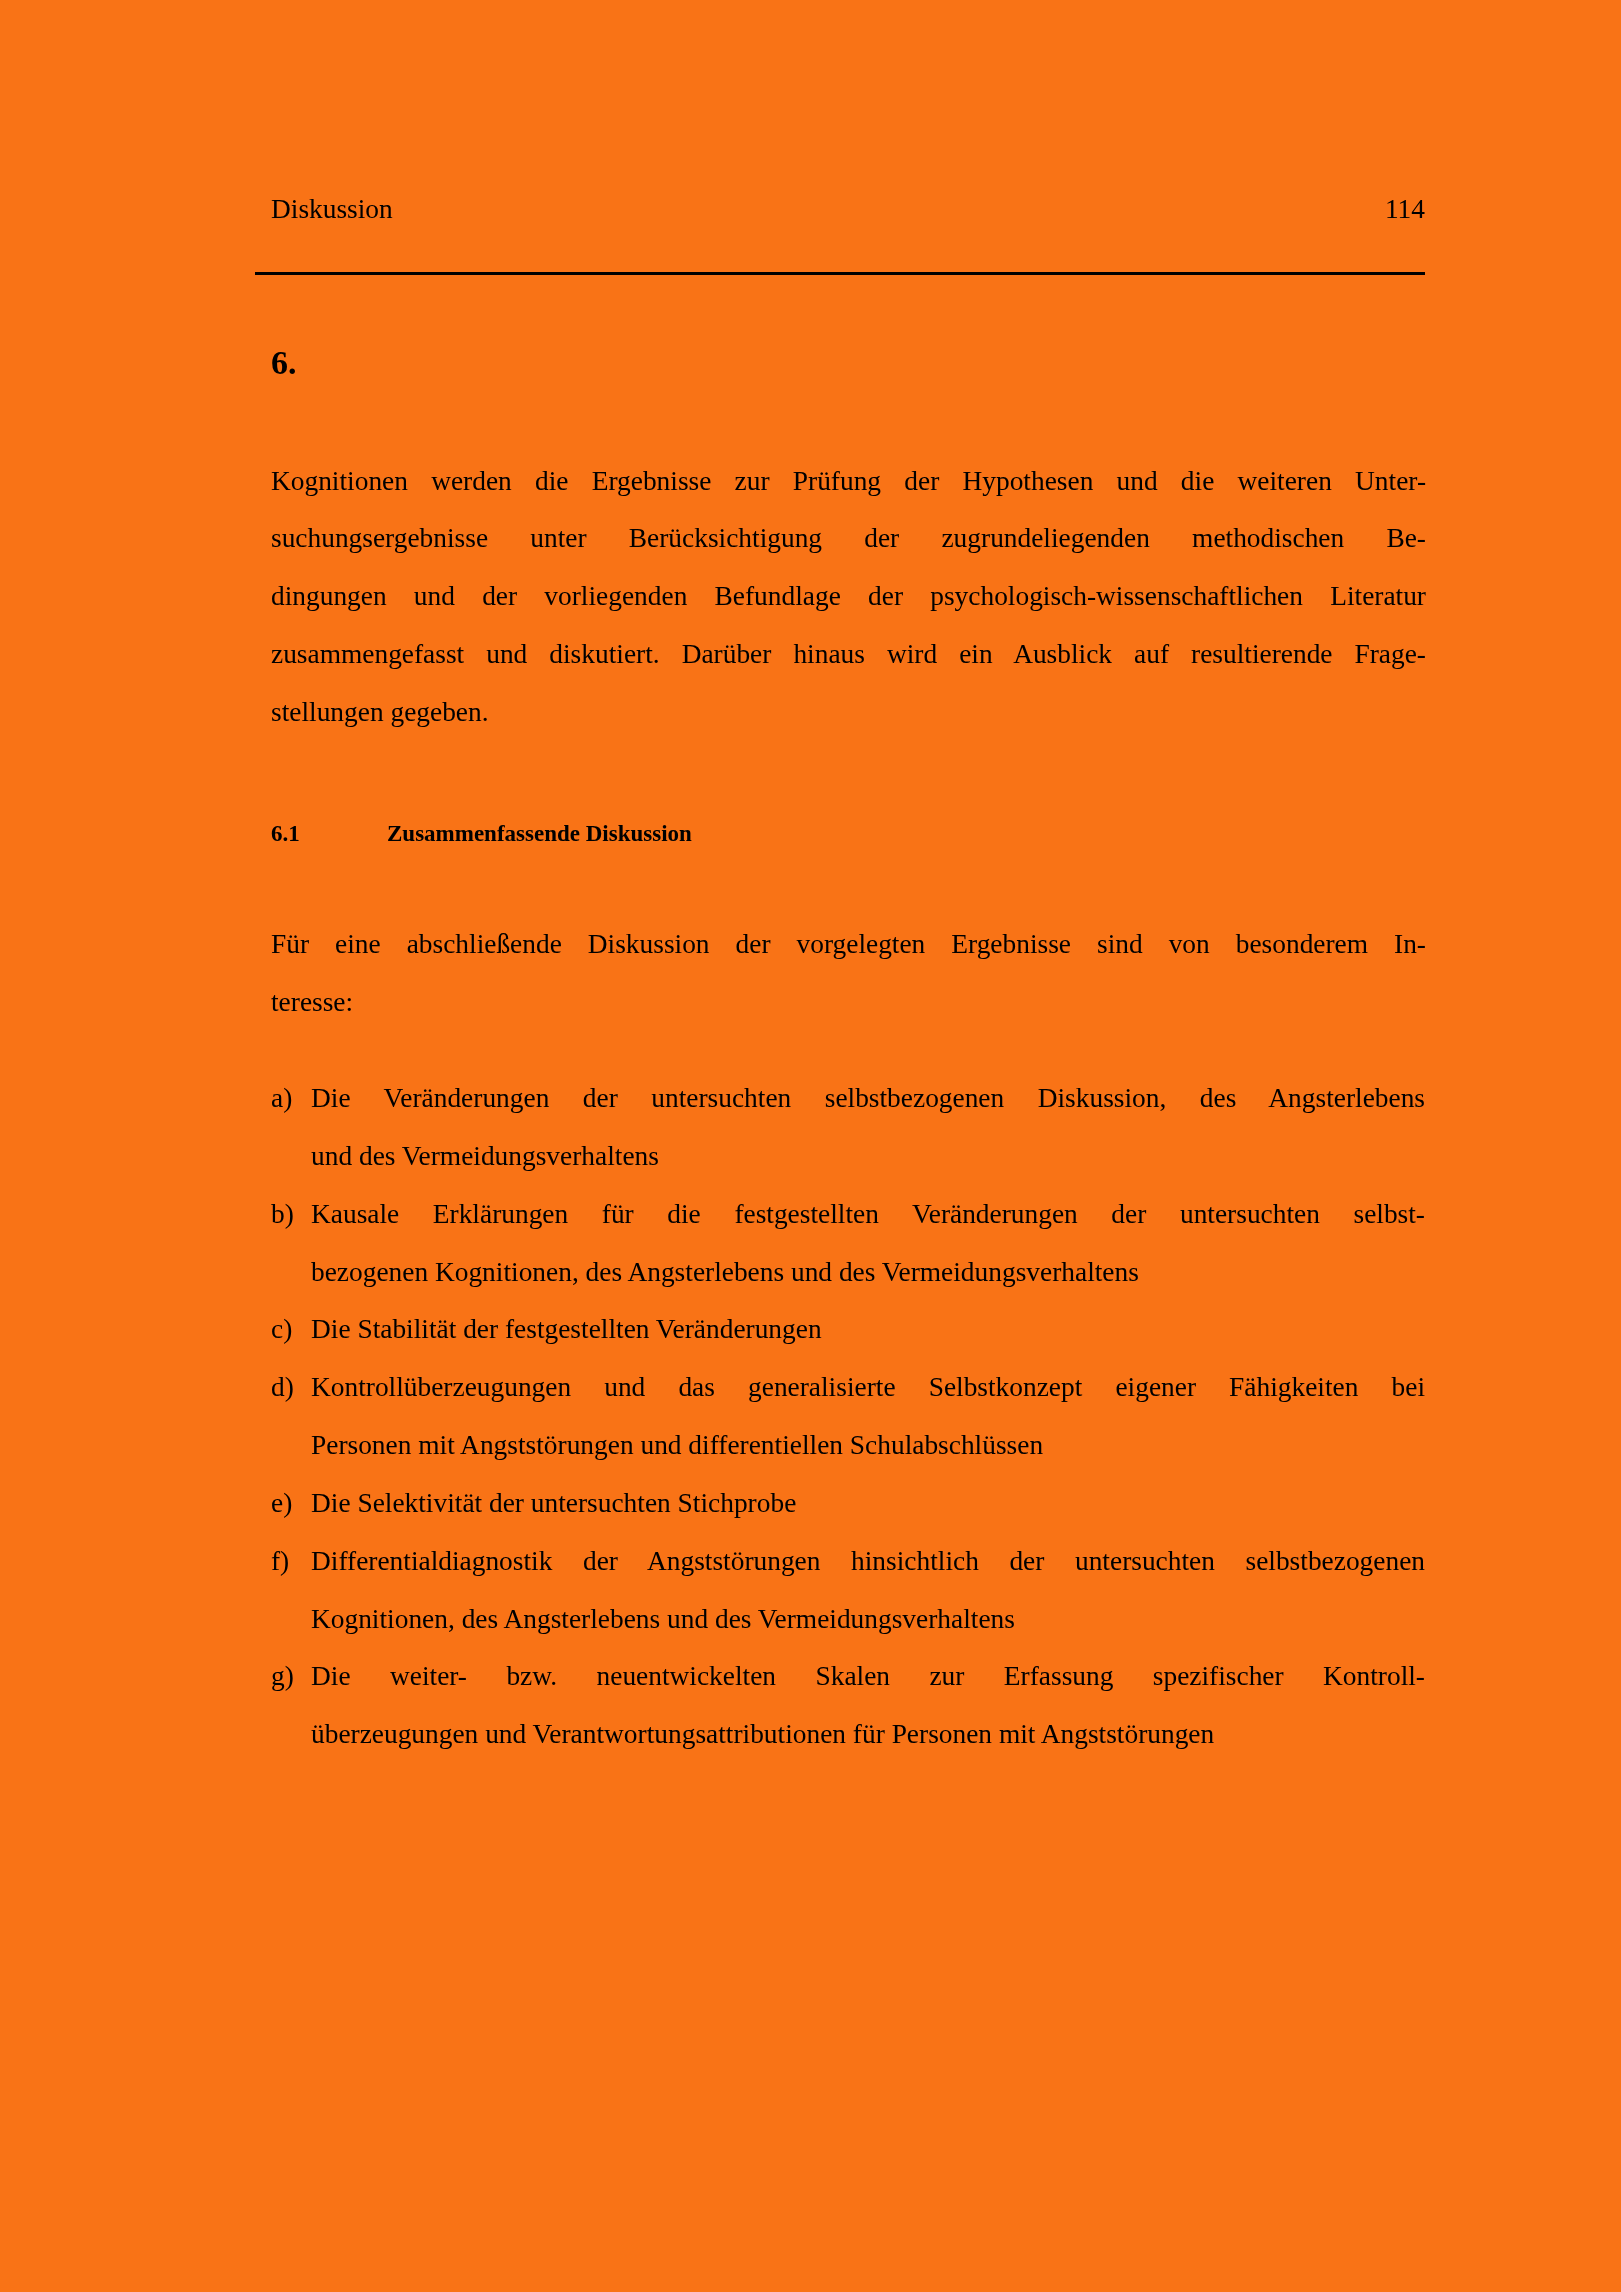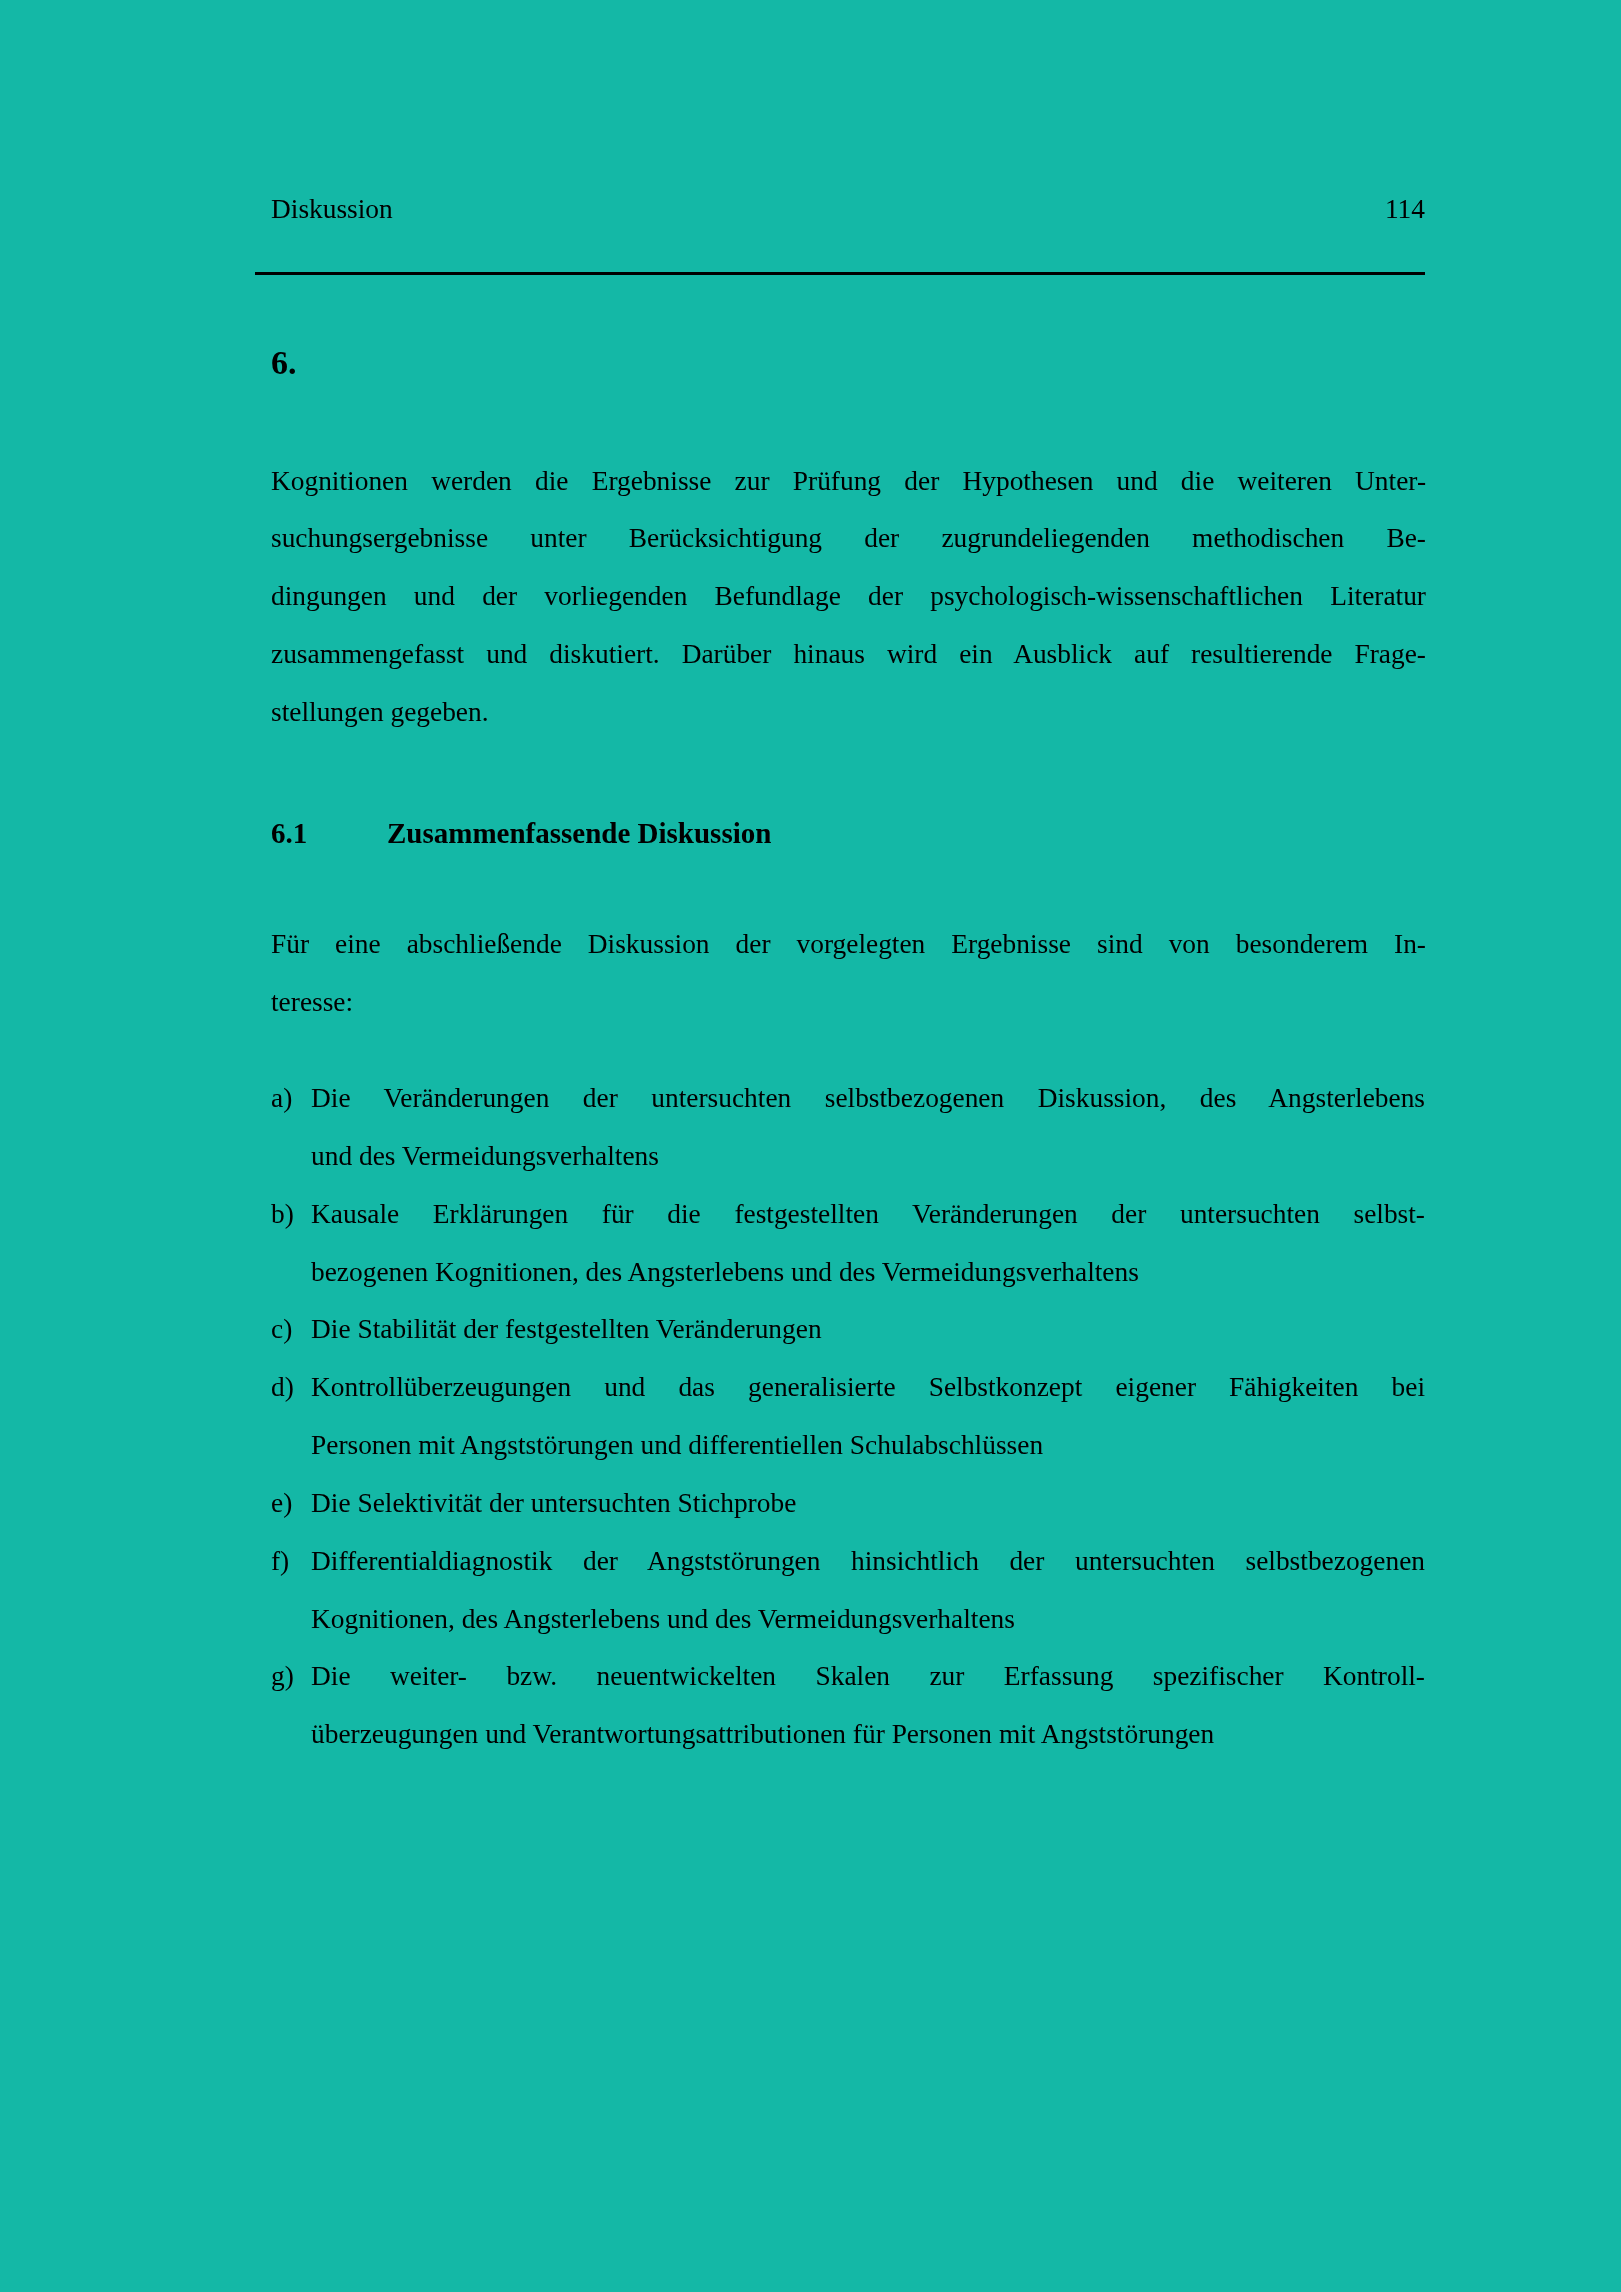--- a/index.html
+++ b/index.html
@@ -1,27 +1,27 @@
 <!DOCTYPE html>
 <html><head>
 <meta charset="utf-8">
 <style>
   html, body { margin: 0; padding: 0; background: #ffffff; }
   body { width: 1621px; height: 2293px; position: relative; overflow: hidden; color: #000; font-family: "Liberation Serif", "DejaVu Serif", serif; }
-  .page { position: absolute; left: 0; top: 0; width: 1621px; height: 2293px; background: #14b8a6; }
+  .page { position: absolute; left: 0; top: 0; width: 1621px; height: 2293px; background: #f97316; }
   .line { position: absolute; left: 271px; width: 1155px; font-size: 27.4px; line-height: 33px; white-space: nowrap; }
   .j { text-align: justify; text-align-last: justify; white-space: normal; }
   .running-head { position: absolute; top: 193px; font-size: 27.4px; line-height: 33px; }
   .rh-left { left: 271px; }
   .rh-right { right: 196px; text-align: center; }
   .rule { position: absolute; left: 255px; top: 272px; width: 1170px; height: 2.9px; background: #000; }
   .h1 { position: absolute; top: 343px; font-size: 34px; line-height: 39px; font-weight: bold; white-space: nowrap; }
   .h1-num { left: 271px; }
   .h1-text { left: 350px; }
-  .h2 { position: absolute; top: 817px; font-size: 29px; line-height: 33px; font-weight: bold; white-space: nowrap; }
+  .h2 { position: absolute; top: 817px; font-size: 23px; line-height: 33px; font-weight: bold; white-space: nowrap; }
   .h2-num { left: 271px; }
   .h2-text { left: 387px; }
   .li-label { position: absolute; left: 271px; font-size: 27.4px; line-height: 33px; }
   .li-line { position: absolute; left: 311px; width: 1114px; font-size: 27.4px; line-height: 33px; white-space: nowrap; }
 </style>
 </head>
 <body>
 
 <div class="page">
 

